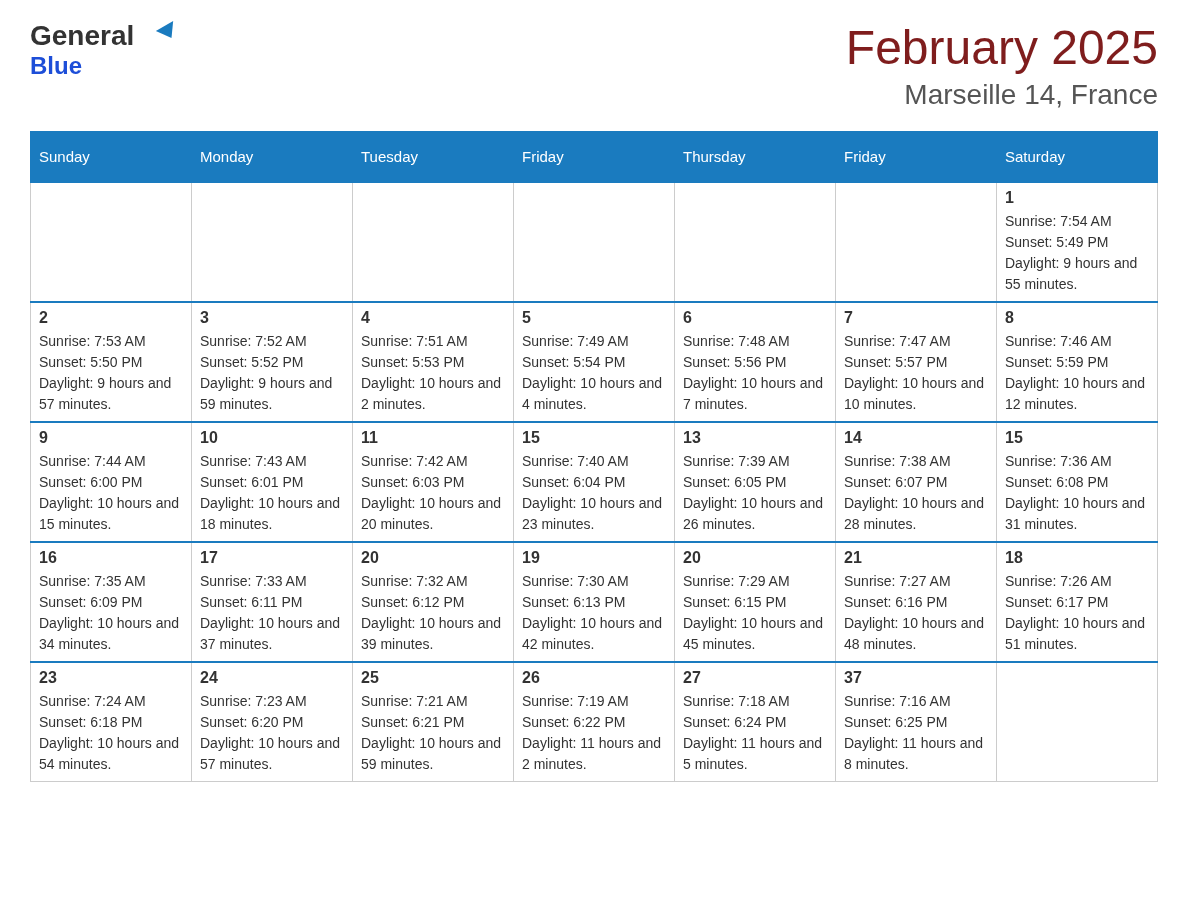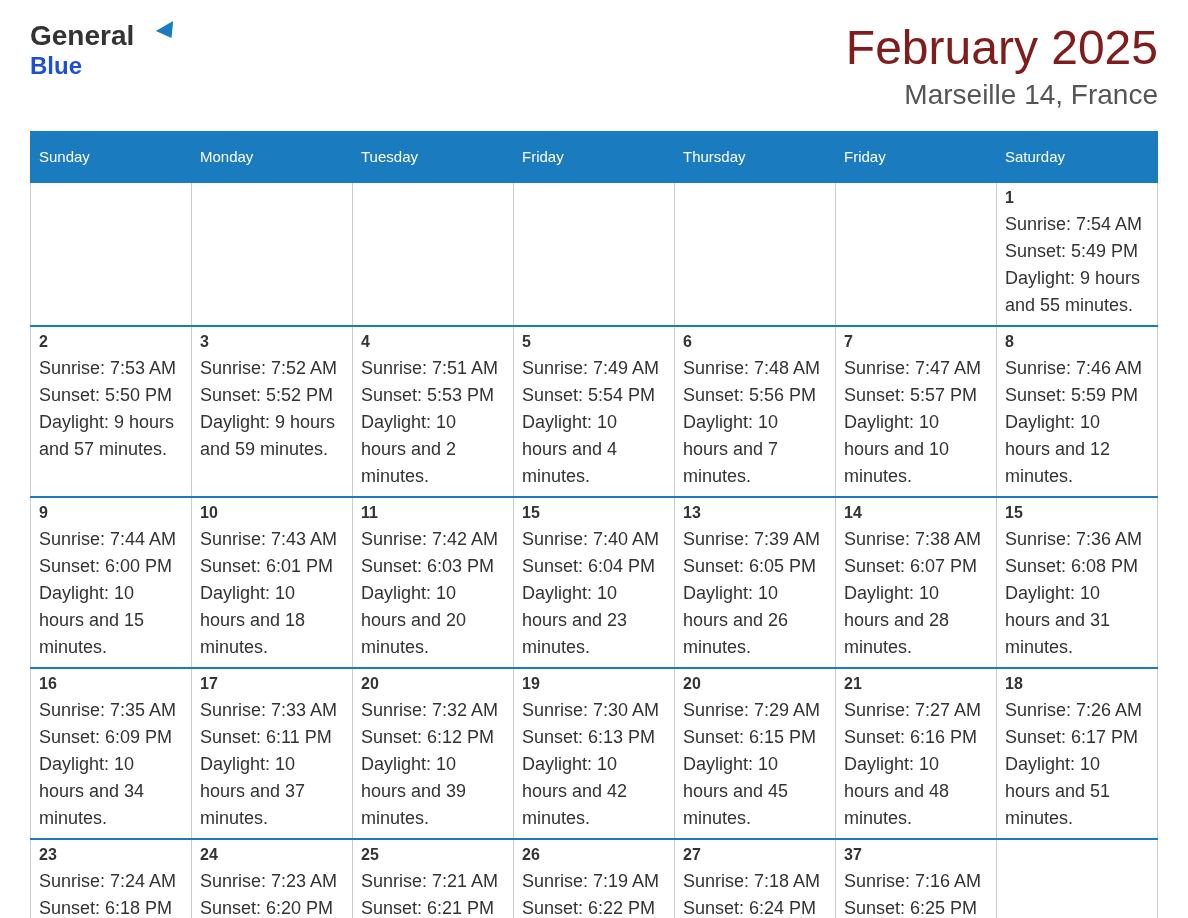--- a/index.html
+++ b/index.html
@@ -83,21 +83,21 @@
       font-size: 13px;
       color: #333;
     }
     .day-number {
       font-size: 16px;
       font-weight: bold;
       display: block;
       margin-bottom: 4px;
     }
     .day-info {
-      font-size: 18px;
+      font-size: 14px;
       line-height: 1.5;
       color: #333;
     }
     .empty-cell {
       background: #fff;
     }
     tr.week-row td {
       border-top: 2px solid #1a7bbf;
     }
   </style>

